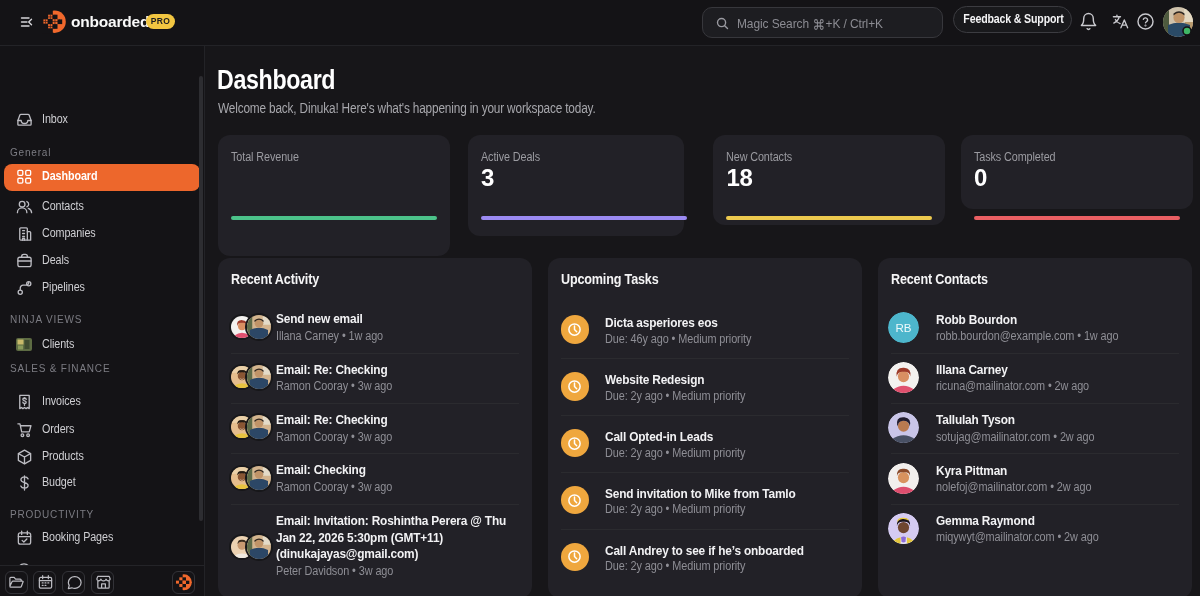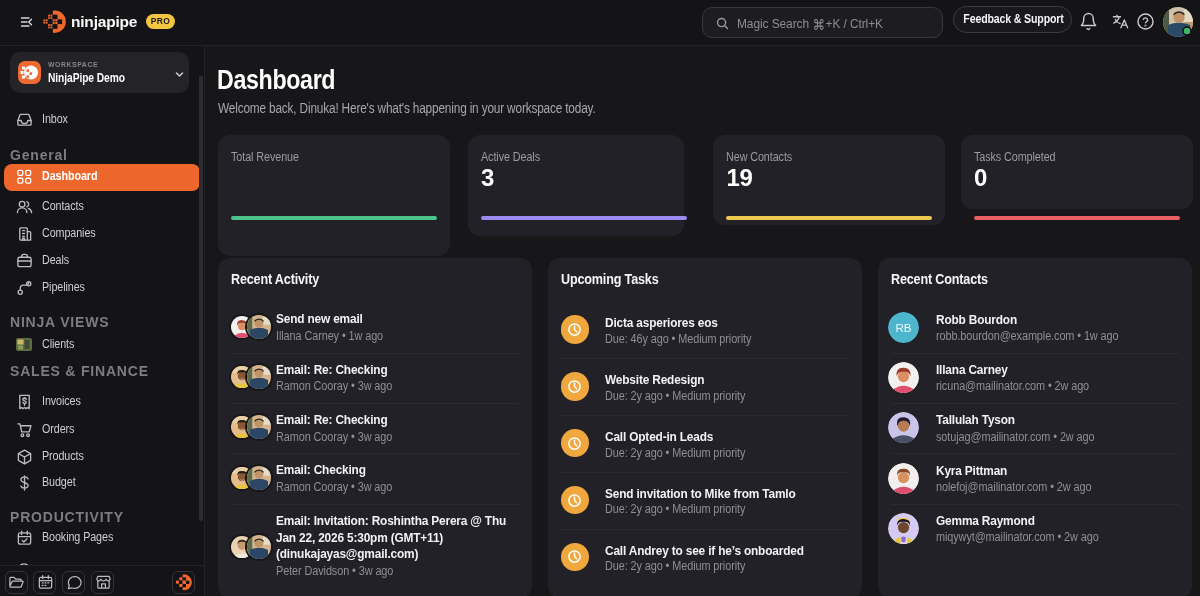--- a/index.html
+++ b/index.html
@@ -5,21 +5,21 @@
 * { margin:0; padding:0; box-sizing:border-box; }
 html,body { width:1200px; height:596px; overflow:hidden; background:#171619;
   font-family:"Liberation Sans", sans-serif; }
 .abs { position:absolute; }
 #topbar { opacity:0.999; position:absolute; left:0; top:0; width:1200px; height:46px;
   background:#141316; border-bottom:1px solid #232327; z-index:30; }
 #sidebar { opacity:0.999; position:absolute; left:0; top:46px; width:205px; height:550px;
   background:#141316; border-right:1px solid #232327; z-index:20; }
 #main { opacity:0.999; position:absolute; left:206px; top:46px; width:994px; height:550px; }
 .navtxt { font-size:12.5px; color:#cfcfd3; letter-spacing:-0.1px; transform:scaleX(0.86); transform-origin:0 0; white-space:nowrap; }
-.seclab { font-size:14px; font-weight:bold; color:#7c7c83; letter-spacing:0.8px; }
+.seclab { font-size:10px; font-weight:normal; color:#7c7c83; letter-spacing:0.8px; }
 .card { position:absolute; background:#222127; border-radius:12px; }
 .rowtitle { font-size:13.5px; font-weight:bold; color:#f2f2f4; letter-spacing:-0.2px; transform:scaleX(0.88); transform-origin:0 0; white-space:nowrap; }
 .rowsub { font-size:12.5px; color:#8e8e95; letter-spacing:-0.1px; transform:scaleX(0.87); transform-origin:0 0; white-space:nowrap; }
 .divline { position:absolute; height:1px; background:#2b2b2f; }
 svg { display:block; }
 </style>
 </head>
 <body>
 
 <div id="topbar">
@@ -42,21 +42,21 @@
     <g fill="#141316" opacity="0.8">
       <rect x="3.2" y="9.4" width="0.7" height="4.2"></rect>
       <rect x="7.9" y="4.7" width="0.7" height="13.6"></rect>
       <rect x="12.6" y="4.7" width="0.7" height="14.1"></rect>
       <rect x="17.3" y="9.4" width="0.7" height="4.2"></rect>
       <rect x="1.4" y="6.6" width="13.6" height="0.7"></rect>
       <rect x="1.4" y="11.3" width="18.3" height="0.7"></rect>
       <rect x="1.4" y="16" width="13.6" height="0.7"></rect>
     </g>
   </svg>
-  <div class="abs" style="left:71px;top:13px;font-size:15.5px;font-weight:bold;color:#fafafa;letter-spacing:-0.2px">ninjapipe</div>
+  <div class="abs" style="left:71px;top:13px;font-size:15.5px;font-weight:bold;color:#fafafa;letter-spacing:-0.2px">onboarded</div>
   <div class="abs" style="left:146px;top:13.5px;width:29px;height:15px;background:#f2c641;border-radius:8px;
     font-size:8.5px;font-weight:bold;color:#1d1d20;text-align:center;line-height:15.5px;letter-spacing:0.3px">PRO</div>
 
   <div class="abs" style="left:702px;top:7px;width:241px;height:31px;background:#1d1d21;border:1px solid #37373c;border-radius:10px;">
     <svg class="abs" style="left:12px;top:8px" width="15" height="15" viewBox="0 0 24 24" fill="none" stroke="#9a9aa1" stroke-width="2.2" stroke-linecap="round">
       <circle cx="10.5" cy="10.5" r="6.5"></circle>
         <path d="M15.5 15.5L20 20"></path>
     </svg>
     <div class="abs" style="left:34px;top:8px;font-size:13.5px;color:#8c8c93;letter-spacing:-0.1px;transform:scaleX(0.885);transform-origin:0 0;white-space:nowrap;display:flex;align-items:center">Magic Search&nbsp;<svg width="13" height="13" viewBox="0 0 24 24" fill="none" stroke="#8c8c93" stroke-width="2" stroke-linecap="round" stroke-linejoin="round" style="margin:1px 1px 0 1px">
           <path d="M18 3a3 3 0 0 0-3 3v12a3 3 0 0 0 3 3 3 3 0 0 0 3-3 3 3 0 0 0-3-3H6a3 3 0 0 0-3 3 3 3 0 0 0 3 3 3 3 0 0 0 3-3V6a3 3 0 0 0-3-3 3 3 0 0 0-3 3 3 3 0 0 0 3 3h12a3 3 0 0 0 3-3 3 3 0 0 0-3-3z"></path>
@@ -97,37 +97,20 @@
       <path d="M5 30 L5 18 Q16 13 27 18 L27 30 Z" fill="#2a4a66"></path>
       <circle cx="16" cy="10.5" r="5.6" fill="#c09468"></circle>
       <path d="M10.5 8.5 Q16 3 21.5 8.5 L21.5 6.5 Q16 1.8 10.5 6.5 Z" fill="#2e2620"></path>
     </g>
     <circle cx="24" cy="24" r="4" fill="#3fb765" stroke="#141316" stroke-width="1.6"></circle>
   </svg>
 </div>
 
 <div id="sidebar">
 
-  <div class="abs" style="left:10px;top:6px;width:179px;height:41px;background:#232328;border-radius:10px;">
-    <svg class="abs" style="left:8px;top:9px" width="23" height="23" viewBox="0 0 23 23">
-      <rect width="23" height="23" rx="7" fill="#ef6a30"></rect>
-      <circle cx="13" cy="11.5" r="7" fill="#fff"></circle>
-      <rect x="4" y="5.5" width="3" height="3" fill="#fff"></rect>
-      <rect x="2.5" y="10" width="3" height="3" fill="#fff"></rect>
-      <rect x="4" y="14.5" width="3" height="3" fill="#fff"></rect>
-      <rect x="8.5" y="8.3" width="2.6" height="2.6" fill="#ef6a30"></rect>
-      <rect x="11.5" y="11.3" width="2.6" height="2.6" fill="#ef6a30"></rect>
-      <rect x="8.5" y="14.3" width="2.6" height="2.6" fill="#ef6a30"></rect>
-    </svg>
-    <div class="abs" style="left:38px;top:8px;font-size:7.5px;font-weight:bold;color:#85858c;letter-spacing:0.6px;transform:scaleX(0.92);transform-origin:0 0">WORKSPACE</div>
-    <div class="abs" style="left:38px;top:19px;font-size:12.5px;font-weight:bold;color:#fdfdfd;letter-spacing:-0.1px;transform:scaleX(0.82);transform-origin:0 0;white-space:nowrap">NinjaPipe Demo</div>
-    <svg class="abs" style="left:164px;top:17px" width="11" height="11" viewBox="0 0 11 11" fill="none" stroke="#c9c9ce" stroke-width="1.6" stroke-linecap="round" stroke-linejoin="round">
-        <path d="M2.5 4l3 3 3-3"></path>
-      </svg>
-  </div>
   <div id="nav">
       <svg class="abs" style="left:16px;top:64.6px" width="17" height="18" viewBox="0 0 18 18" fill="none" stroke="#bcbcc2" stroke-width="1.4" stroke-linecap="round" stroke-linejoin="round">
         <path d="M2 9.5 L4.2 3.5 Q4.5 3 5.2 3 H12.8 Q13.5 3 13.8 3.5 L16 9.5 V13.5 Q16 14.5 15 14.5 H3 Q2 14.5 2 13.5 Z"></path>
         <path d="M2 9.5h3.5c0 1.8 1.5 3.2 3.5 3.2s3.5-1.4 3.5-3.2H16"></path>
       </svg>
       <div class="abs navtxt" style="left:42px;top:65.6px;">Inbox</div>
       <div class="abs seclab" style="left:10px;top:100.5px">General</div>
       <div class="abs" style="left:4px;top:118.00000000000001px;width:196px;height:26.5px;background:#ed672c;border-radius:8px"></div>
       <svg class="abs" style="left:16px;top:122.30000000000001px" width="17" height="18" viewBox="0 0 18 18" fill="none" stroke="#ffffff" stroke-width="1.4" stroke-linecap="round" stroke-linejoin="round">
         <rect x="2" y="2" width="5.2" height="5.2" rx="1.2"></rect>
@@ -247,21 +230,21 @@
    <div class="abs" style="left:13px;top:15.4px;font-size:12px;color:#9b9ba1;letter-spacing:-0.1px;transform:scaleX(0.9);transform-origin:0 0;white-space:nowrap">Total Revenue</div>
    <div class="abs" style="left:13px;top:81px;width:205.5px;height:4px;border-radius:2px;background:#4cc38a"></div>
   </div>
       <div class="card" style="left:262px;top:89px;width:216px;height:101px">
    <div class="abs" style="left:13px;top:15.4px;font-size:12px;color:#9b9ba1;letter-spacing:-0.1px;transform:scaleX(0.9);transform-origin:0 0;white-space:nowrap">Active Deals</div>
    <div class="abs" style="left:13px;top:29px;font-size:24px;font-weight:bold;color:#fff;letter-spacing:-0.3px">3</div>
    <div class="abs" style="left:13px;top:81px;width:205.5px;height:4px;border-radius:2px;background:#9b8af2"></div>
   </div>
       <div class="card" style="left:507.4px;top:89px;width:231.5px;height:90px">
    <div class="abs" style="left:13px;top:15.4px;font-size:12px;color:#9b9ba1;letter-spacing:-0.1px;transform:scaleX(0.9);transform-origin:0 0;white-space:nowrap">New Contacts</div>
-   <div class="abs" style="left:13px;top:29px;font-size:24px;font-weight:bold;color:#fff;letter-spacing:-0.3px">19</div>
+   <div class="abs" style="left:13px;top:29px;font-size:24px;font-weight:bold;color:#fff;letter-spacing:-0.3px">18</div>
    <div class="abs" style="left:13px;top:81px;width:205.5px;height:4px;border-radius:2px;background:#ecc94e"></div>
   </div>
       <div class="card" style="left:755.0999999999999px;top:89px;width:231.5px;height:74px">
    <div class="abs" style="left:13px;top:15.4px;font-size:12px;color:#9b9ba1;letter-spacing:-0.1px;transform:scaleX(0.9);transform-origin:0 0;white-space:nowrap">Tasks Completed</div>
    <div class="abs" style="left:13px;top:29px;font-size:24px;font-weight:bold;color:#fff;letter-spacing:-0.3px">0</div>
    <div class="abs" style="left:13px;top:81px;width:205.5px;height:4px;border-radius:2px;background:#ea5f63"></div>
   </div>
     </div>
   <div id="cols">
       <div class="card" style="left:12px;top:212px;width:314px;height:340px;border-radius:12px">

